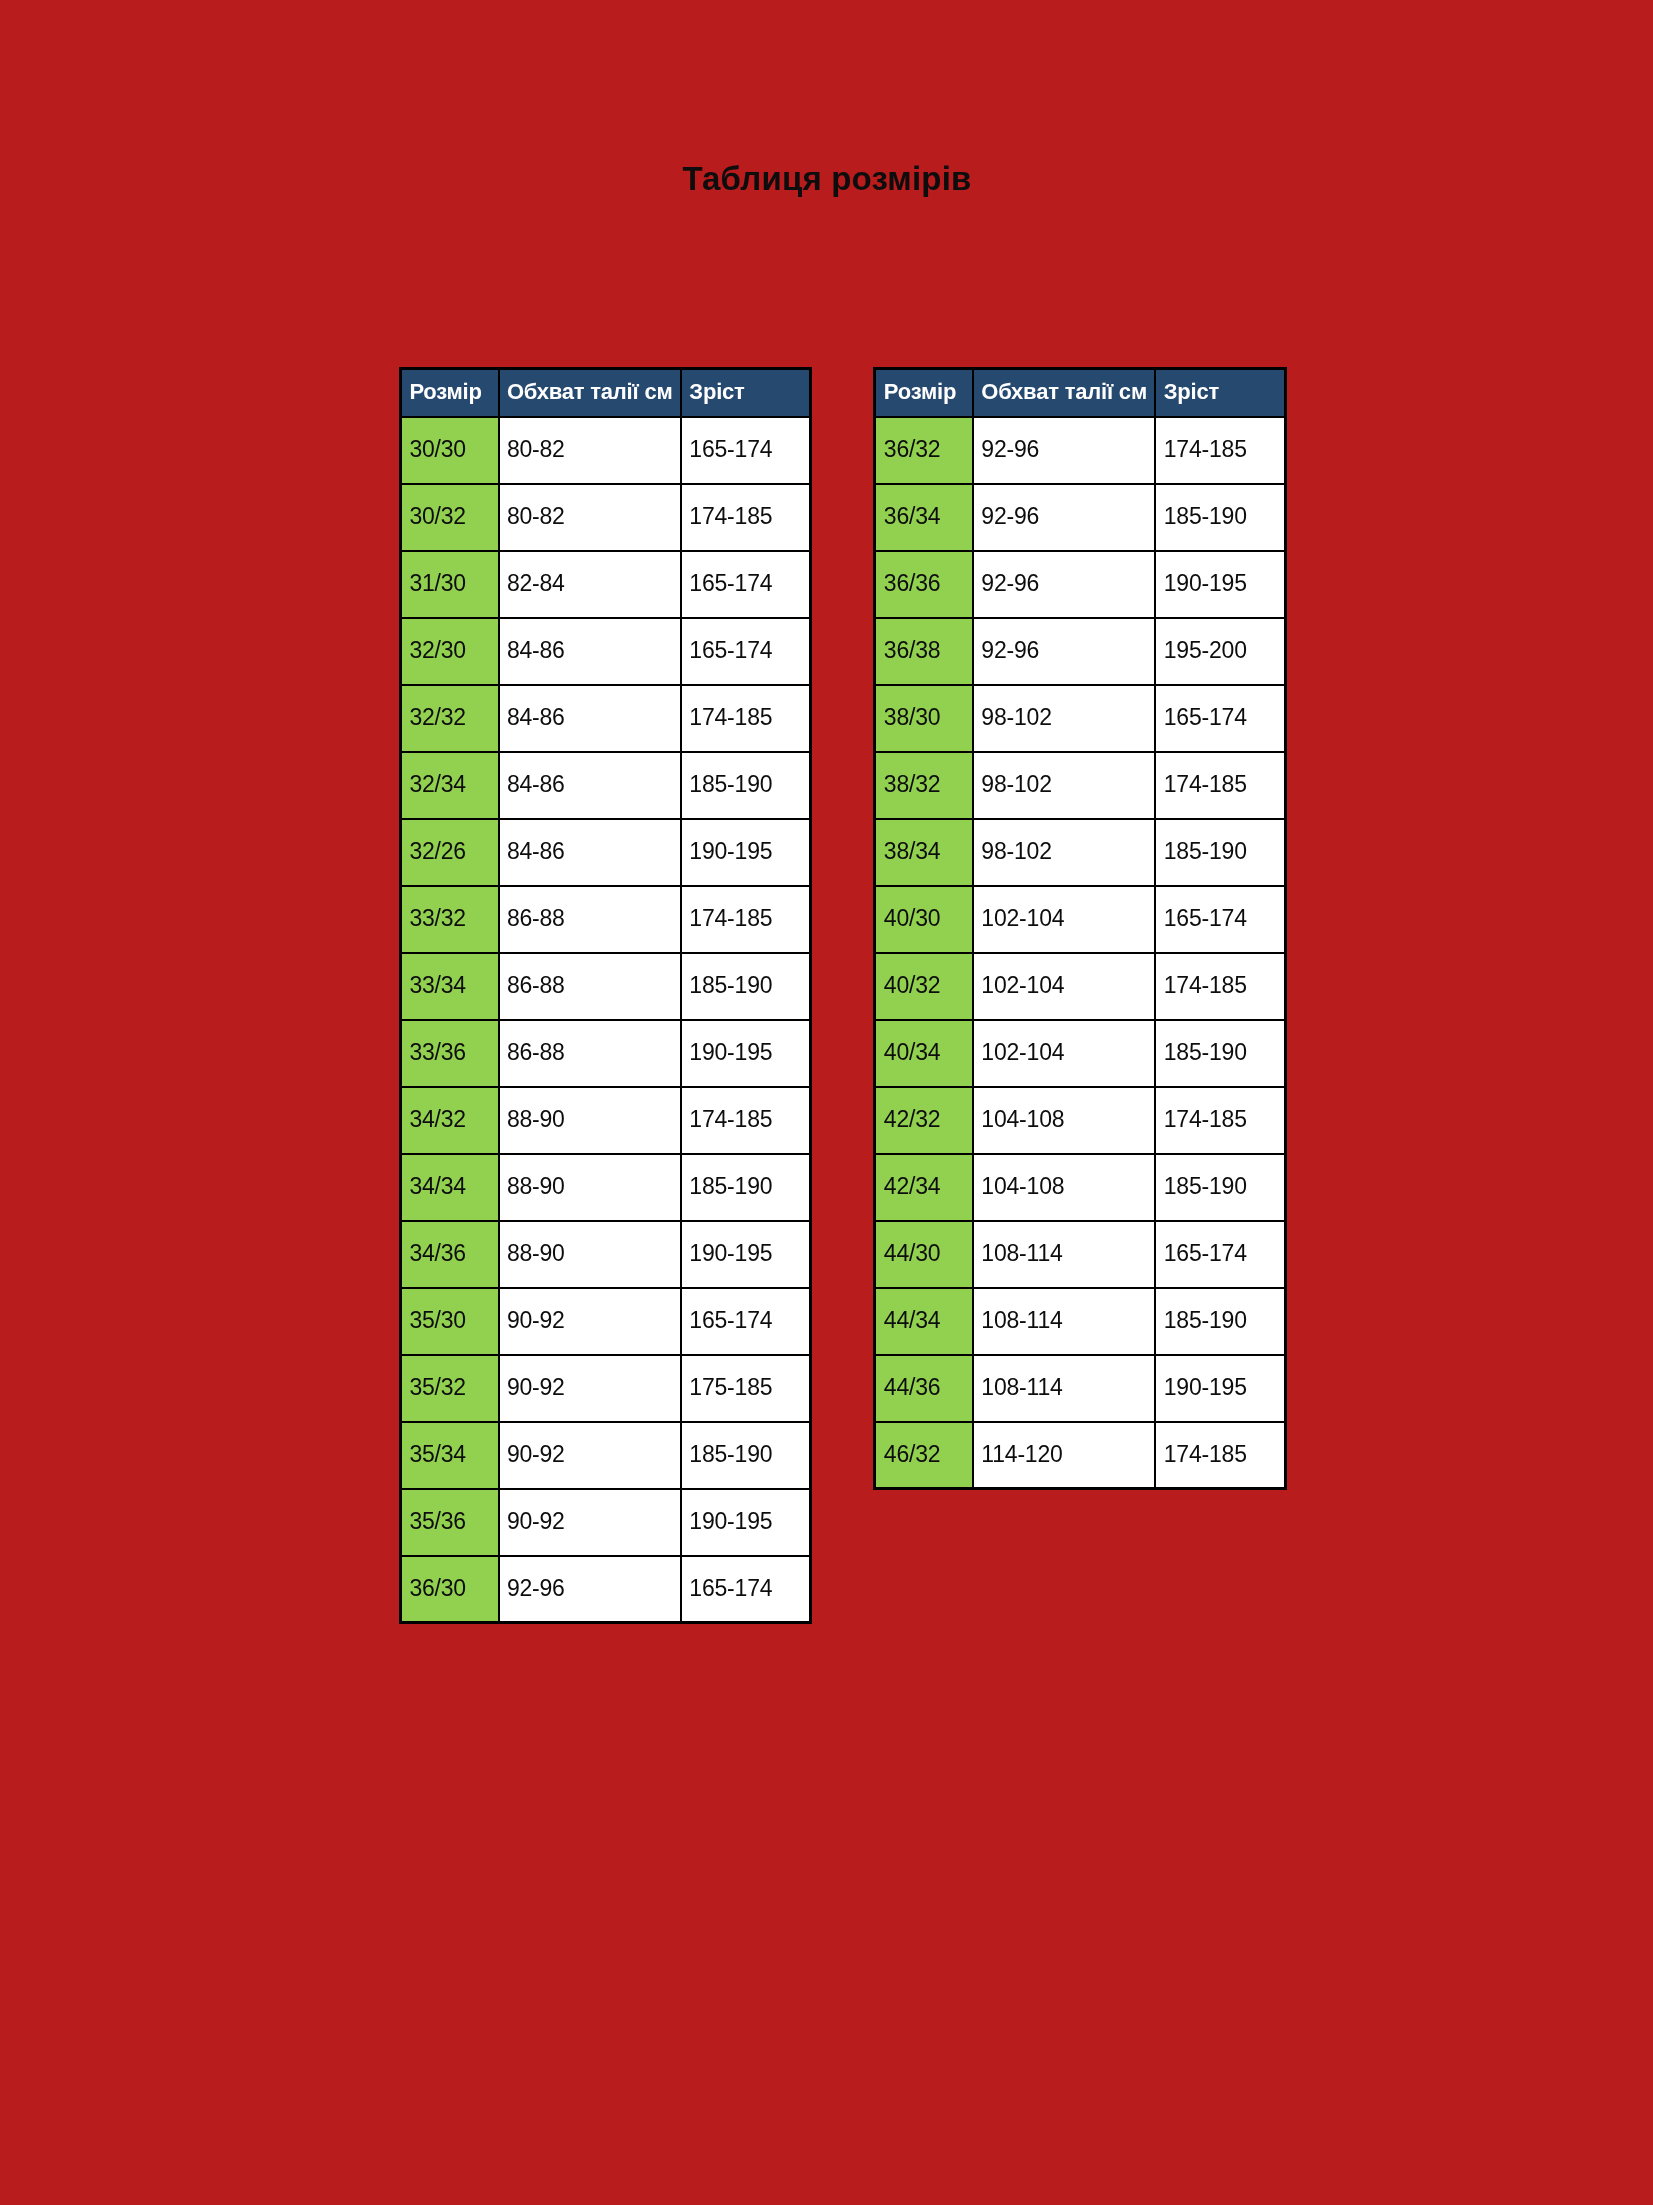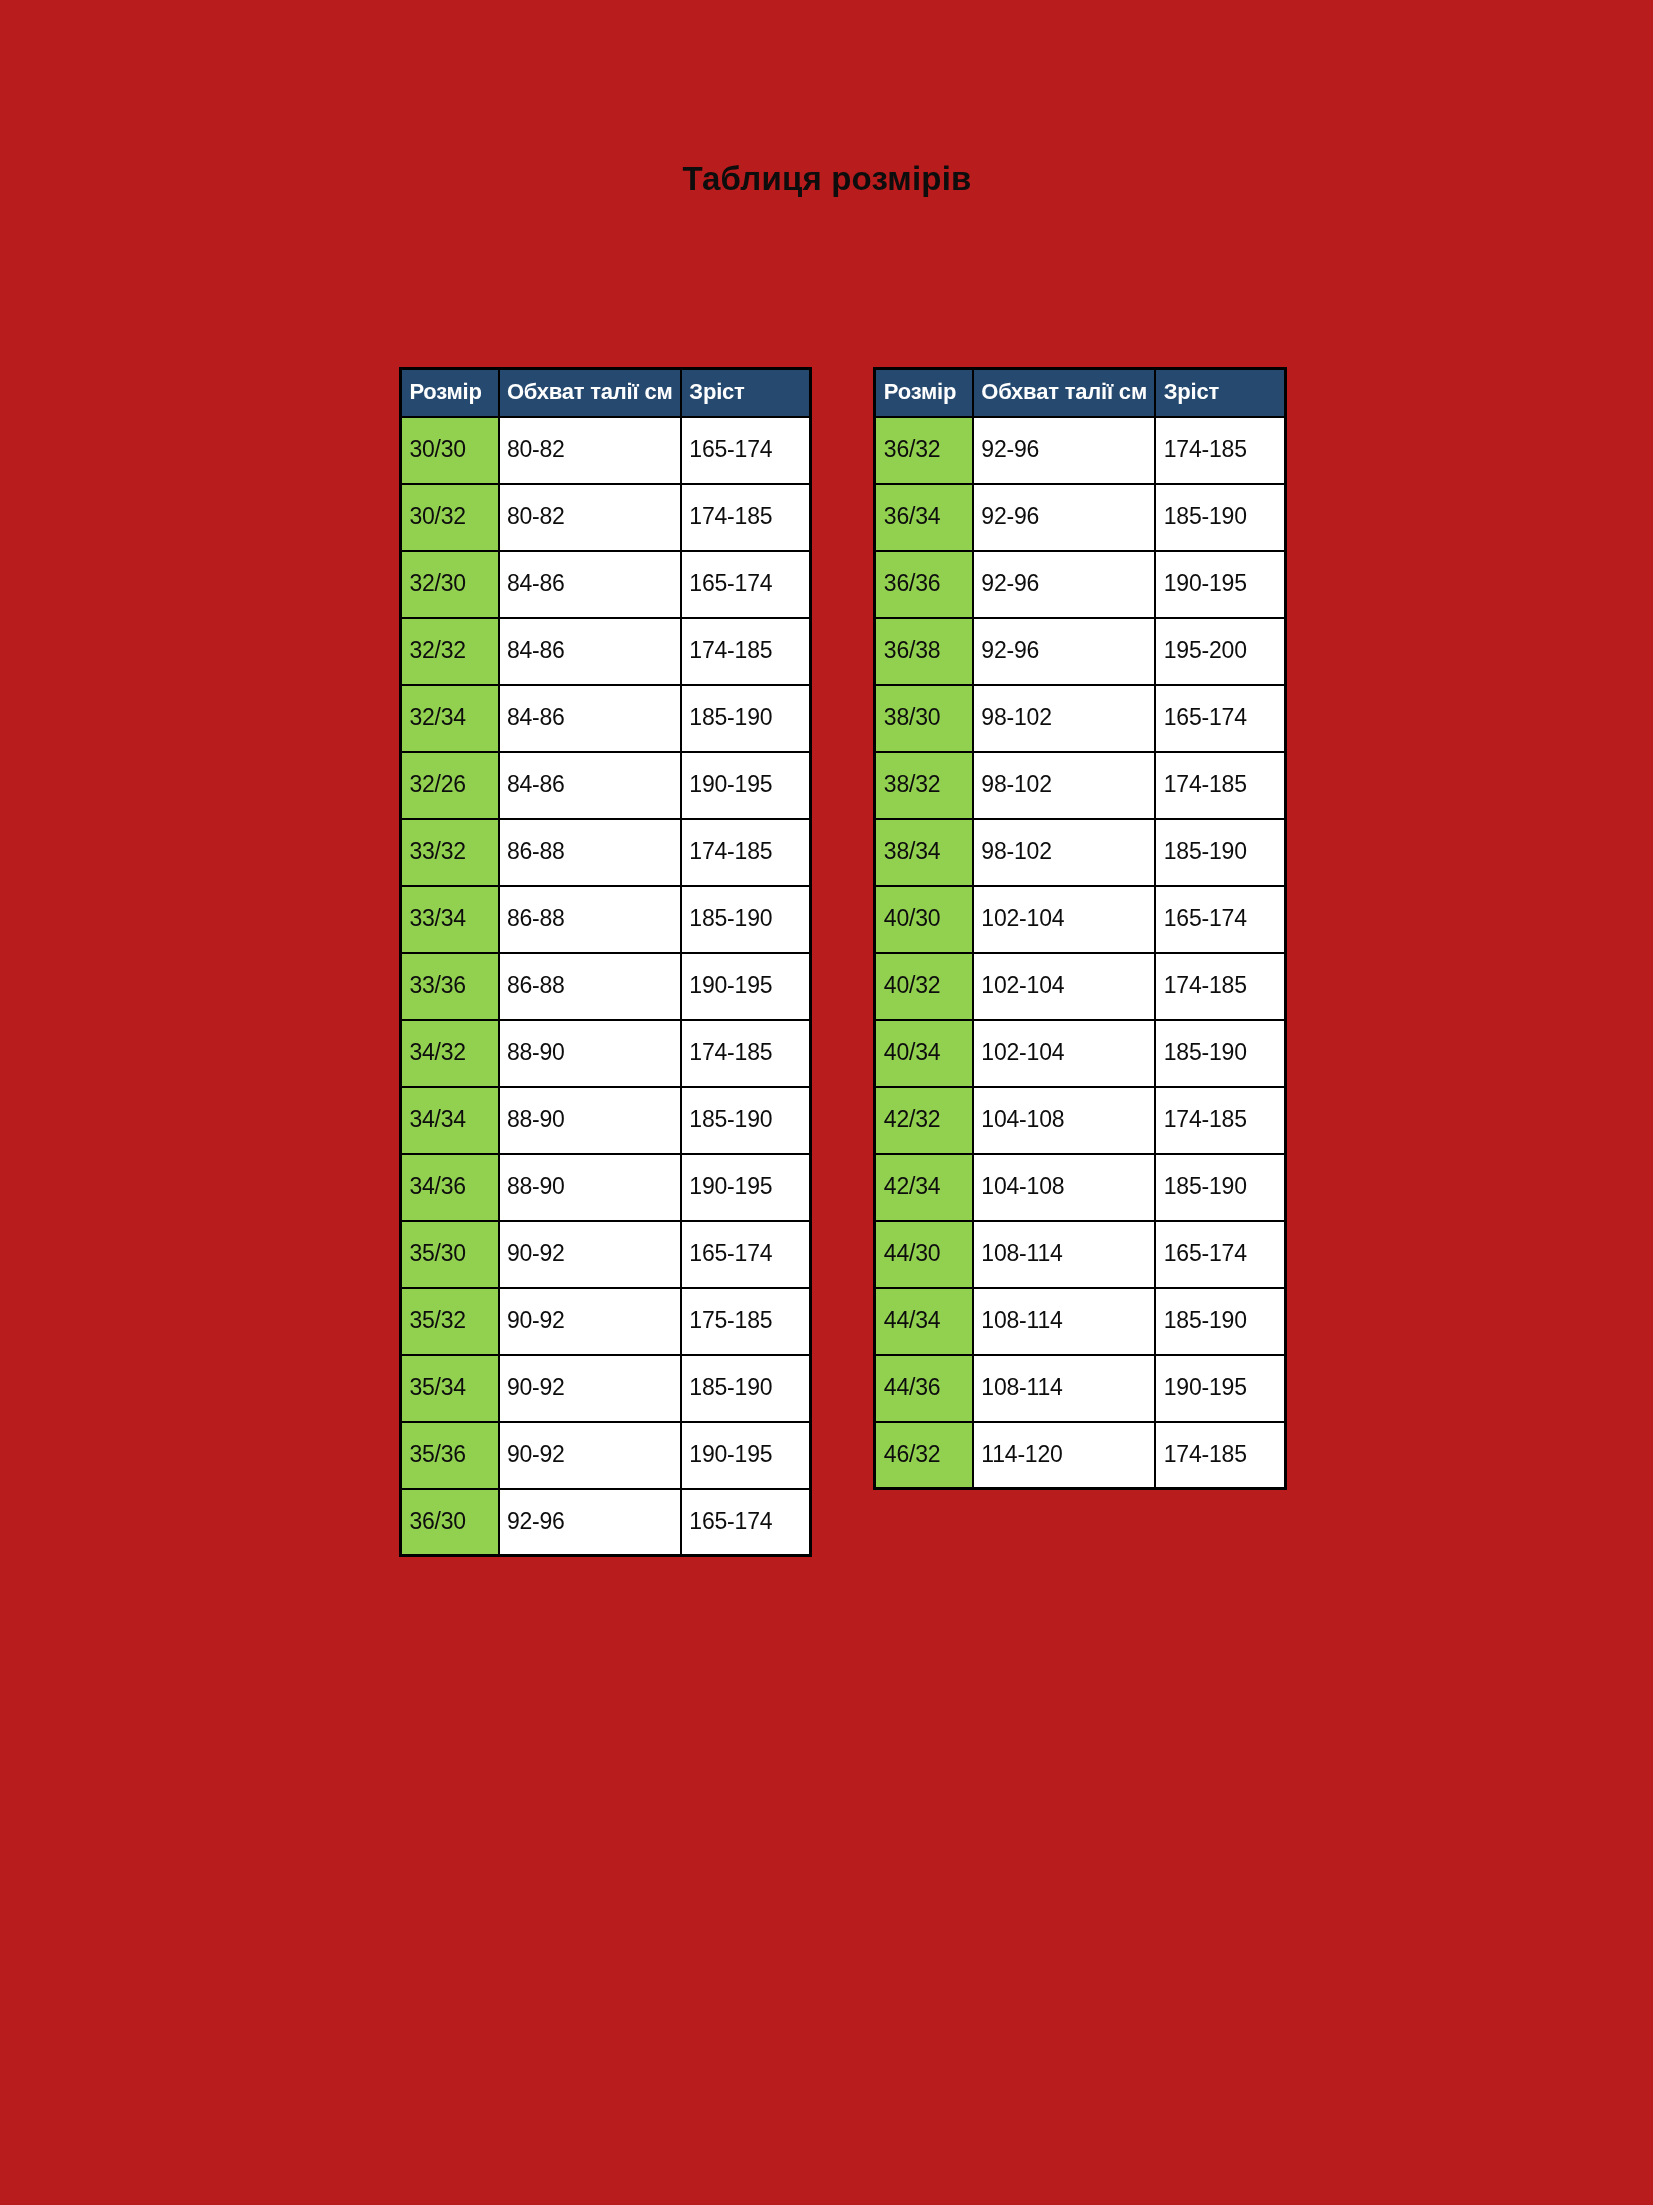--- a/index.html
+++ b/index.html
@@ -137,20 +137,25 @@
             <td class="size-cell">30/30</td>
             <td class="val-cell">80-82</td>
             <td class="val-cell">165-174</td>
           </tr>
           <tr>
             <td class="size-cell">30/32</td>
             <td class="val-cell">80-82</td>
             <td class="val-cell">174-185</td>
           </tr>
           <tr>
+            <td class="size-cell">31/30</td>
+            <td class="val-cell">82-84</td>
+            <td class="val-cell">165-174</td>
+          </tr>
+          <tr>
             <td class="size-cell">32/30</td>
             <td class="val-cell">84-86</td>
             <td class="val-cell">165-174</td>
           </tr>
           <tr>
             <td class="size-cell">32/32</td>
             <td class="val-cell">84-86</td>
             <td class="val-cell">174-185</td>
           </tr>
           <tr>

